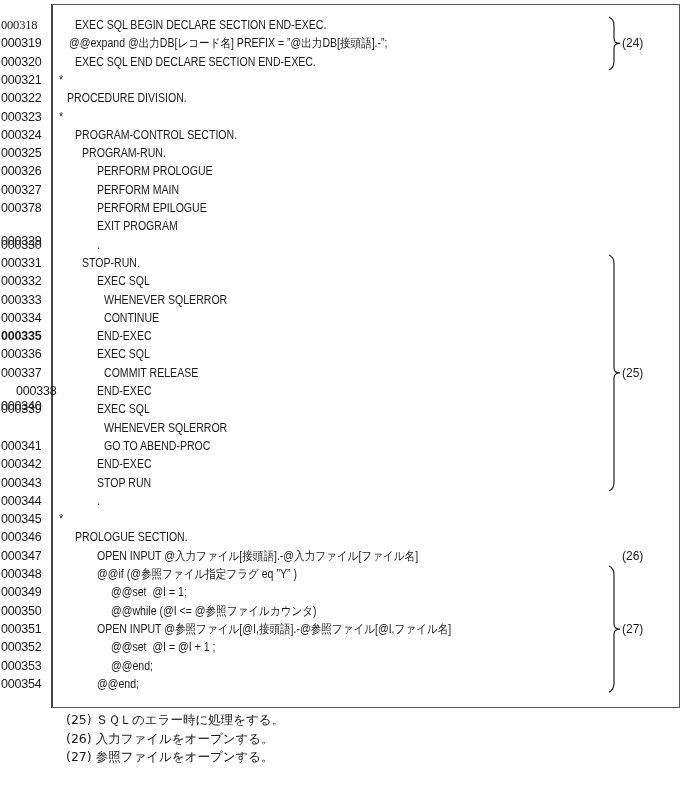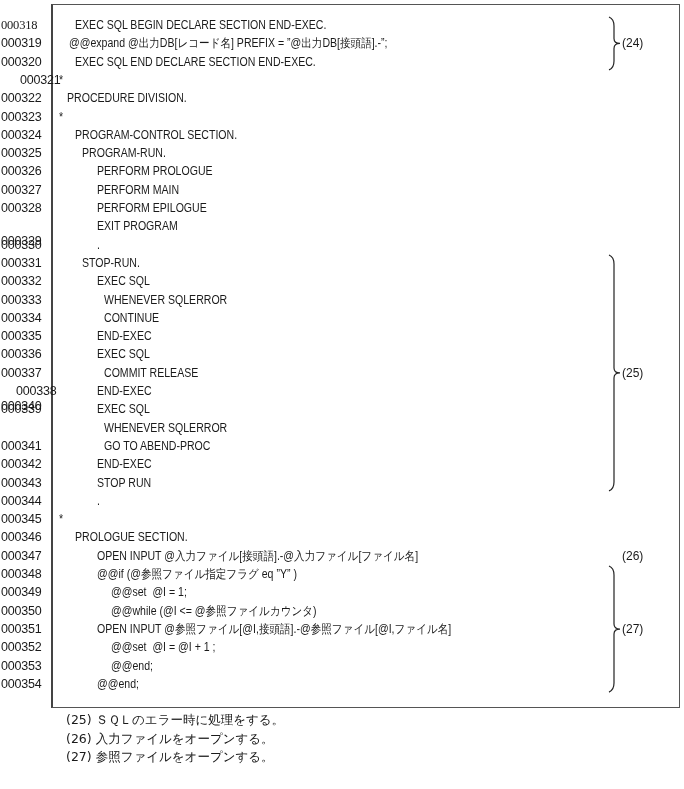--- a/index.html
+++ b/index.html
@@ -21,49 +21,49 @@
 <body>
 
 <div class="box"></div>
 <div id="listing">
     <div class="ln" style="top: 16px; font-family: Liberation Serif, serif;">000318</div>
     <div class="code" style="top: 16px; left: 75px;">EXEC SQL BEGIN DECLARE SECTION END-EXEC.</div>
     <div class="ln" style="top: 34.3px;">000319</div>
     <div class="code" style="top: 34.3px; left: 69px;">@@expand @出力DB[レコード名] PREFIX = ”@出力DB[接頭語].-”;</div>
     <div class="ln" style="top: 52.6px;">000320</div>
     <div class="code" style="top: 52.6px; left: 75px;">EXEC SQL END DECLARE SECTION END-EXEC.</div>
-    <div class="ln" style="top: 70.9px; padding-left: 19px;">000321</div>
+    <div class="ln" style="top: 70.9px;">000321</div>
     <div class="code" style="top: 70.9px; left: 59px;">*</div>
     <div class="ln" style="top: 89.2px;">000322</div>
     <div class="code" style="top: 89.2px; left: 67px;">PROCEDURE DIVISION.</div>
     <div class="ln" style="top: 107.5px;">000323</div>
     <div class="code" style="top: 107.5px; left: 59px;">*</div>
     <div class="ln" style="top: 125.8px;">000324</div>
     <div class="code" style="top: 125.8px; left: 75px;">PROGRAM-CONTROL SECTION.</div>
     <div class="ln" style="top: 144.1px;">000325</div>
     <div class="code" style="top: 144.1px; left: 82px;">PROGRAM-RUN.</div>
     <div class="ln" style="top: 162.4px;">000326</div>
     <div class="code" style="top: 162.4px; left: 97px;">PERFORM PROLOGUE</div>
     <div class="ln" style="top: 180.7px;">000327</div>
     <div class="code" style="top: 180.7px; left: 97px;">PERFORM MAIN</div>
-    <div class="ln" style="top: 199px;">000328</div>
+    <div class="ln" style="top: 199px;">000378</div>
     <div class="code" style="top: 199px; left: 97px;">PERFORM EPILOGUE</div>
     <div class="ln" style="top: 232px;">000329</div>
     <div class="code" style="top: 217.3px; left: 97px;">EXIT PROGRAM</div>
     <div class="ln" style="top: 235.6px;">000330</div>
     <div class="code" style="top: 235.6px; left: 97px;">.</div>
     <div class="ln" style="top: 253.9px;">000331</div>
     <div class="code" style="top: 253.9px; left: 82px;">STOP-RUN.</div>
     <div class="ln" style="top: 272.2px;">000332</div>
     <div class="code" style="top: 272.2px; left: 97px;">EXEC SQL</div>
     <div class="ln" style="top: 290.5px;">000333</div>
     <div class="code" style="top: 290.5px; left: 104px;">WHENEVER SQLERROR</div>
     <div class="ln" style="top: 308.8px;">000334</div>
     <div class="code" style="top: 308.8px; left: 104px;">CONTINUE</div>
-    <div class="ln" style="top: 327.1px;">000335</div>
+    <div class="ln" style="top: 327.1px; font-weight: bold;">000335</div>
     <div class="code" style="top: 327.1px; left: 97px;">END-EXEC</div>
     <div class="ln" style="top: 345.4px;">000336</div>
     <div class="code" style="top: 345.4px; left: 97px;">EXEC SQL</div>
     <div class="ln" style="top: 363.7px;">000337</div>
     <div class="code" style="top: 363.7px; left: 104px;">COMMIT RELEASE</div>
     <div class="ln" style="top: 382px; margin-left: 15px;">000338</div>
     <div class="code" style="top: 382px; left: 97px;">END-EXEC</div>
     <div class="ln" style="top: 400.3px;">000339</div>
     <div class="code" style="top: 400.3px; left: 97px;">EXEC SQL</div>
     <div class="ln" style="top: 397px;">000340</div>

